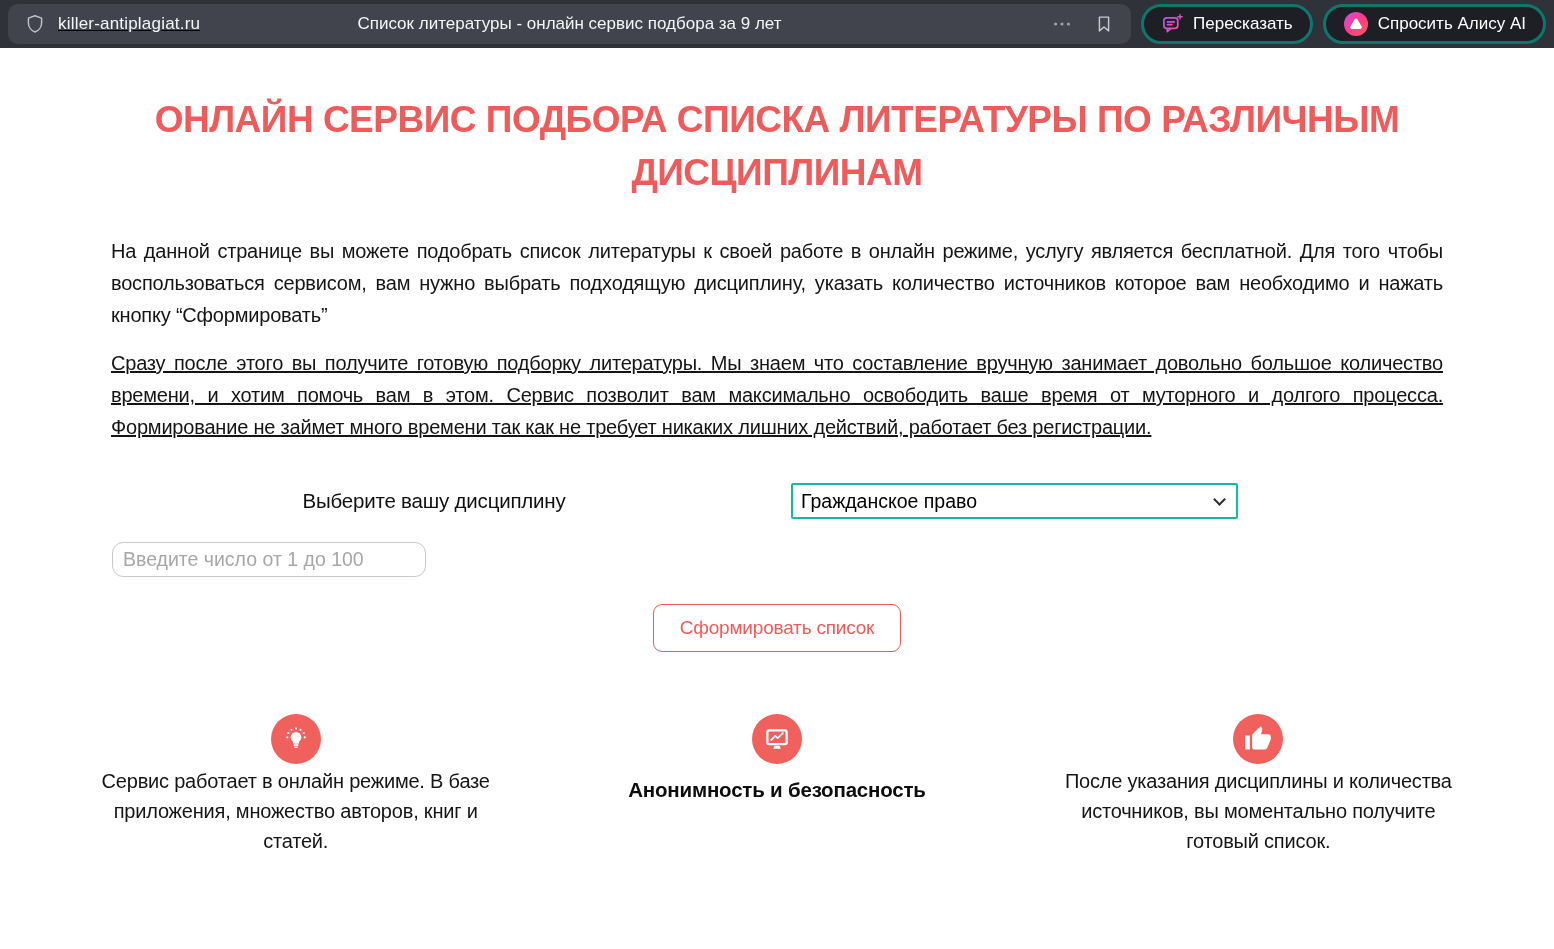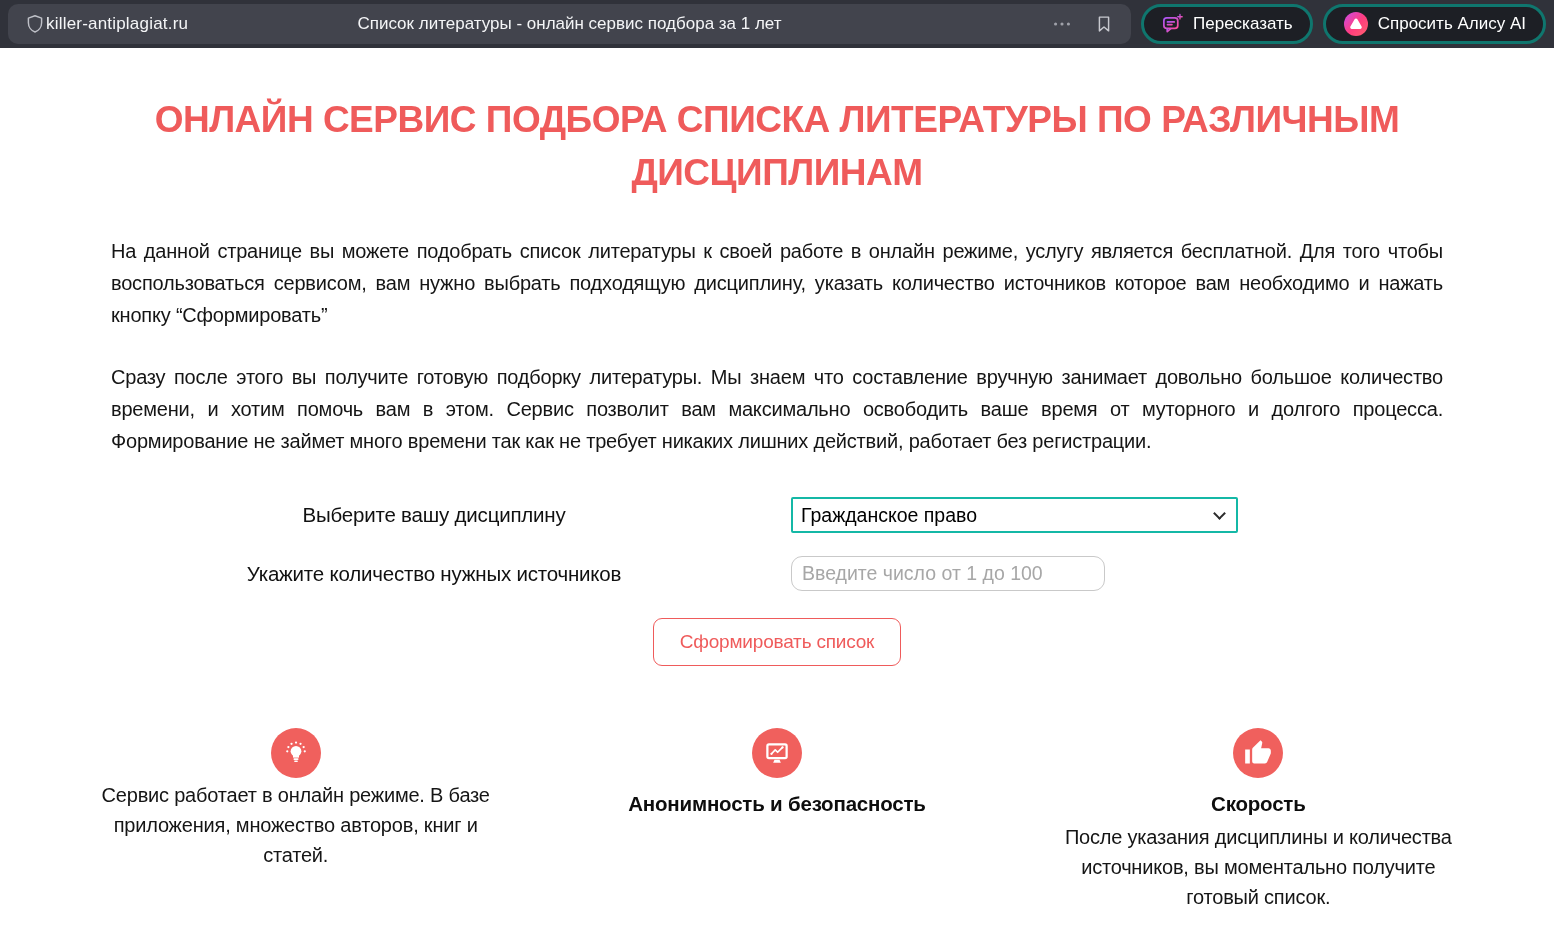--- a/index.html
+++ b/index.html
@@ -9,21 +9,21 @@
   
   .topbar {
     height: 48px; background: #30323a;
     display: flex; align-items: center;
     padding: 0 8px; gap: 10px;
   }
   .addr-pill {
     position: relative; flex: 1; height: 40px;
     background: #42444d; border-radius: 10px;
     display: flex; align-items: center;
-    padding: 0 16px; cursor: pointer;
+    padding: 0 16px; gap: 12px; cursor: pointer; text-decoration: underline;
   }
   .addr-url { color: #f4f5f7; font-size: 17px; letter-spacing: 0.2px; white-space: nowrap; }
   .tab-title {
     position: absolute; left: 0; right: 0; text-align: center;
     color: #f4f5f7; font-size: 17px; pointer-events: none; white-space: nowrap;
   }
   .pill-right { margin-left: auto; display: flex; align-items: center; gap: 20px; z-index: 2; }
   .iconbtn { display: flex; align-items: center; justify-content: center; cursor: pointer; background: none; border: none; }
   .bar-btn {
     height: 40px; border-radius: 21px; padding: 0 17px;
@@ -37,21 +37,21 @@
   h1.main-heading {
     width: 1280px; margin: 46px auto 0; text-align: center;
     color: #ef5b5b; font-size: 37px; font-weight: bold;
     line-height: 1.42; letter-spacing: -0.5px;
   }
   .para {
     width: 1332px; margin: 36px auto 0;
     font-size: 20px; line-height: 32px; color: #151515;
     text-align: justify; letter-spacing: -0.2px;
   }
-  .para + .para { margin-top: 30px; }
+  .para + .para { margin-top: 16px; text-decoration: underline; }
 
   
   .gen-form { width: 1129px; margin: 40px 0 0 112px; display: flex; flex-direction: column; gap: 23px; }
   .form-row { display: grid; grid-template-columns: 644px 450px; column-gap: 35px; align-items: center; }
   .form-label { text-align: center; font-size: 20.5px; color: #111; letter-spacing: -0.2px; }
   .select-wrap { position: relative; width: 447px; }
   select.discipline {
     width: 447px; height: 36px; font-size: 19.5px; color: #000;
     font-family: "Liberation Sans", sans-serif;
     border: 2px solid #14b8a6; border-radius: 2px; background: #fff;
@@ -100,21 +100,21 @@
 
 <div class="topbar">
 
   <div class="addr-pill">
     <span class="iconbtn">
       <svg width="22" height="22" viewBox="0 0 24 24">
         <path d="M12 3l7.2 2.6v4.9c0 4.6-3 8.8-7.2 10.2-4.2-1.4-7.2-5.6-7.2-10.2V5.6z" fill="none" stroke="#bfc1c8" stroke-width="1.6" stroke-linejoin="round"></path>
       </svg>
     </span>
     <span class="addr-url">killer-antiplagiat.ru</span>
-    <span class="tab-title">Список литературы - онлайн сервис подбора за 1 лет</span>
+    <span class="tab-title">Список литературы - онлайн сервис подбора за 9 лет</span>
     <span class="pill-right">
       <span class="iconbtn">
         <svg width="22" height="22" viewBox="0 0 24 24">
           <circle cx="5" cy="12" r="1.7" fill="#9fa1a9"></circle>
           <circle cx="12" cy="12" r="1.7" fill="#9fa1a9"></circle>
           <circle cx="19" cy="12" r="1.7" fill="#9fa1a9"></circle>
         </svg>
       </span>
       <span class="iconbtn">
         <svg width="22" height="22" viewBox="0 0 24 24">
@@ -171,21 +171,20 @@
     <div class="form-row">
       <label class="form-label">Выберите вашу дисциплину</label>
       <div class="select-wrap">
         <select class="discipline">
           <option>Гражданское право</option>
         </select>
         <span class="chev"></span>
       </div>
     </div>
     <div class="form-row">
-      <label class="form-label">Укажите количество нужных источников</label>
       <div>
         <input class="count-input" type="text" placeholder="Введите число от 1 до 100" style="">
       </div>
     </div>
   </div>
 
   <button class="submit-btn">Сформировать список</button>
 
   <div class="features">
 
@@ -220,18 +219,17 @@
       </div>
       <div class="feature-title">Анонимность и безопасность</div>
     </div>
 
     <div class="feature">
       <div class="icon-circle">
         <svg width="28" height="28" viewBox="0 0 24 24">
           <path d="M1 21h4V9H1v12zm22-11c0-1.1-.9-2-2-2h-6.31l.95-4.57.03-.32c0-.41-.17-.79-.44-1.06L14.17 1 7.59 7.59C7.22 7.95 7 8.45 7 9v10c0 1.1.9 2 2 2h9c.83 0 1.54-.5 1.84-1.22l3.02-7.05c.09-.23.14-.47.14-.73v-2z" fill="#fff"></path>
         </svg>
       </div>
-      <div class="feature-title">Скорость</div>
       <div class="feature-text">После указания дисциплины и количества источников, вы моментально получите готовый список.</div>
     </div>
 
   </div>
 </div>
 
 </body></html>

